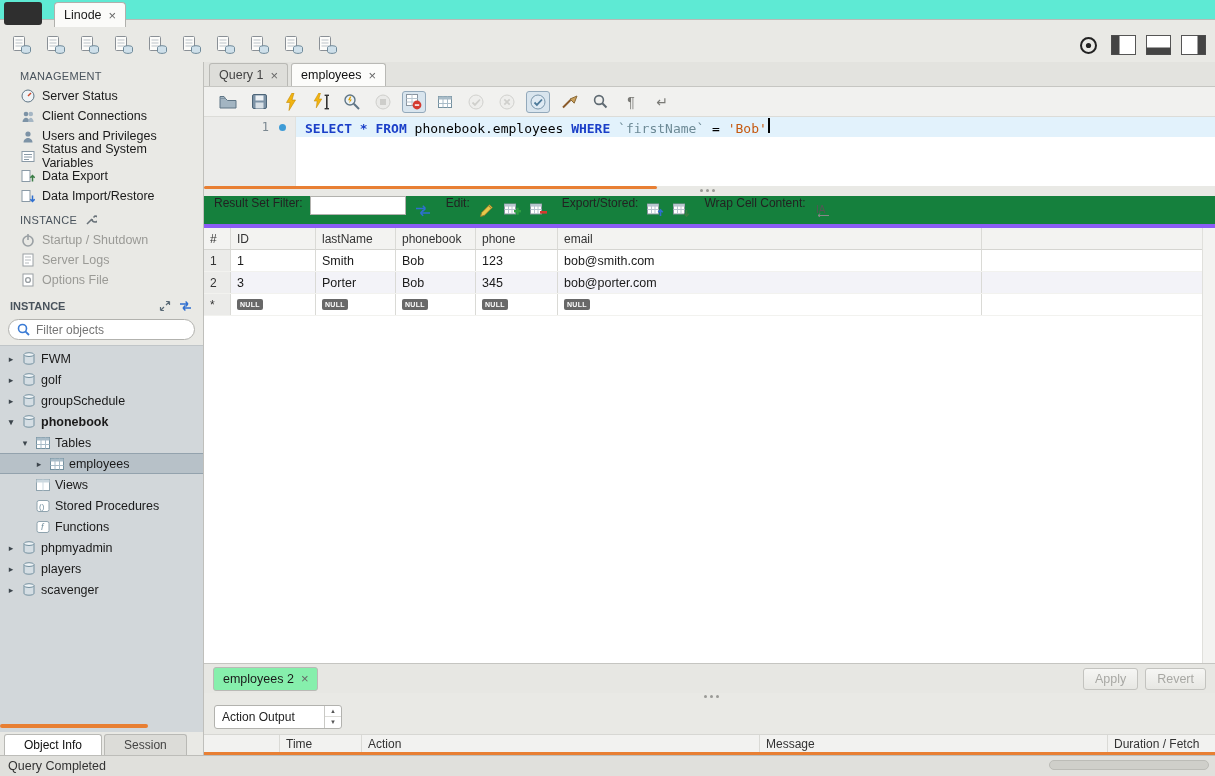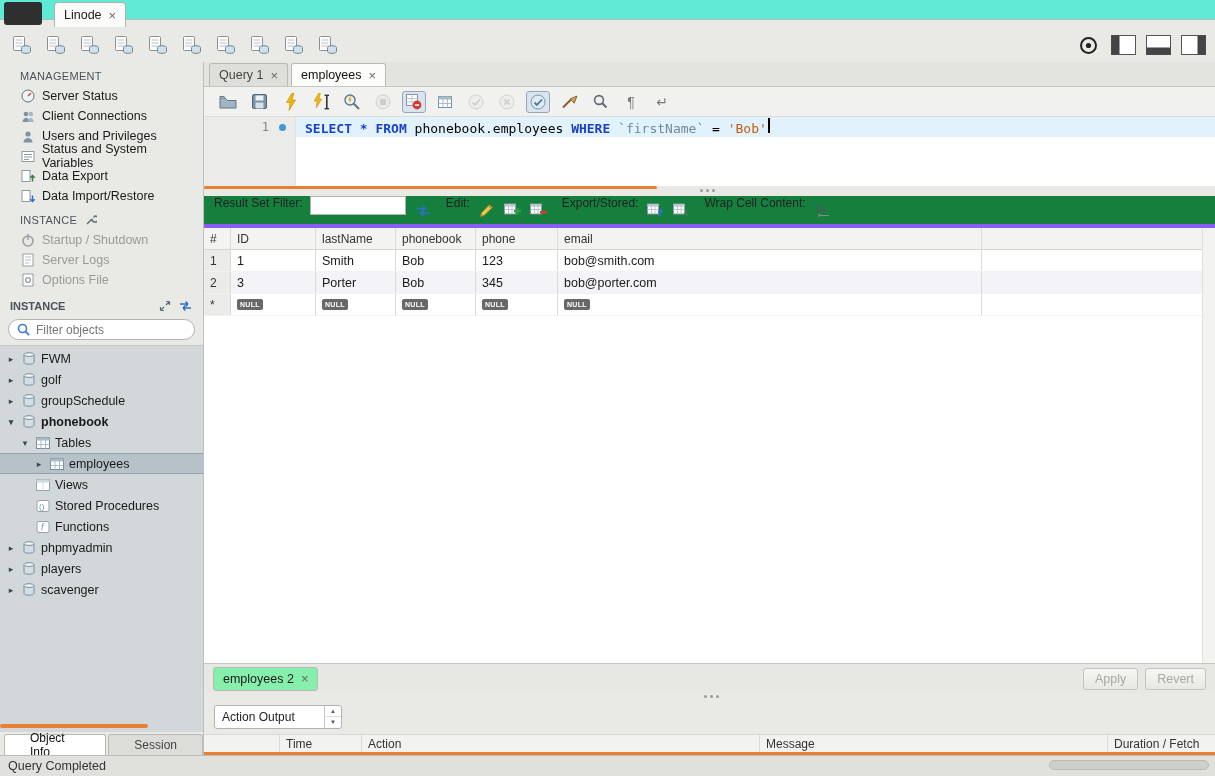--- a/index.html
+++ b/index.html
@@ -31,21 +31,21 @@
   .mini-btn{width:16px;height:14px;display:flex;align-items:center;justify-content:center}
   .schema-filter{margin:3px 8px 5px;background:#fff;border:1px solid #b2b2ae;border-radius:11px;height:21px;display:flex;align-items:center;padding:0 7px;gap:5px}
   .schema-filter input{border:none;outline:none;flex:1;font-size:12px;background:transparent;color:#333;font-family:"Liberation Sans",sans-serif}
   .schema-tree{flex:1;background:#d2d7da;border-top:1px solid #c0c5c8;overflow:hidden;padding-top:2px;position:relative}
   .tree-row{display:flex;align-items:center;gap:5px;height:21px;font-size:12.5px;white-space:nowrap;cursor:default}
   .tree-row.bold{font-weight:bold}
   .tree-row.selected{background:#b7c1c8;border-top:1px solid #93a2ad;border-bottom:1px solid #93a2ad}
   .arrow{width:10px;font-size:9px;color:#3c454c;display:inline-flex;justify-content:center;flex:none}
   .tree-hscroll{position:absolute;left:0;bottom:4px;width:148px;height:4px;background:#e87f33;border-radius:2px}
   .info-tabs{height:23px;display:flex;align-items:flex-end;gap:2px;padding-left:4px;background:#e9e9e5}
-  .itab{height:21px;padding:0 25px;font-size:12px;display:flex;align-items:center;border:1px solid #b9b9b5;border-bottom:none;border-radius:3px 3px 0 0;background:#dcdcd8;color:#444;cursor:default}
+  .itab{height:21px;padding:0 19px;font-size:12px;display:flex;align-items:center;border:1px solid #b9b9b5;border-bottom:none;border-radius:3px 3px 0 0;background:#dcdcd8;color:#444;cursor:default}
   .itab.active{background:#fff;color:#111}
   .info-content{height:80px;background:#fff;border:1px solid #cf4f2e;border-top-width:2px;border-bottom:none;padding:2px 6px;font-size:12px;line-height:15px;overflow:hidden}
   .info-line{white-space:pre}
 
   
   .query-tabs{position:absolute;top:62px;left:204px;right:0;height:25px;background:#e3e3df;border-bottom:1px solid #c6c6c2;display:flex;align-items:flex-end;padding-left:5px;gap:3px}
   .qtab{height:23px;display:flex;align-items:center;padding:0 9px;gap:7px;font-size:12.5px;border:1px solid #b9b9b5;border-bottom:none;border-radius:3px 3px 0 0;background:#dededa;color:#444;cursor:default}
   .qtab.active{background:#fcfcfa;color:#111}
 
   

